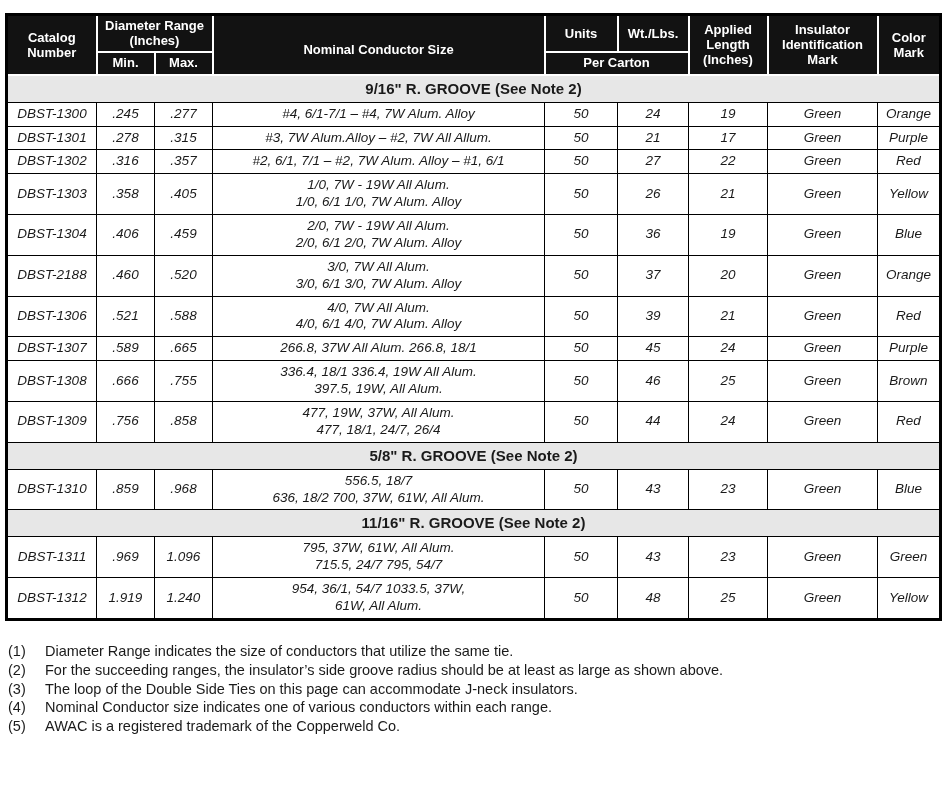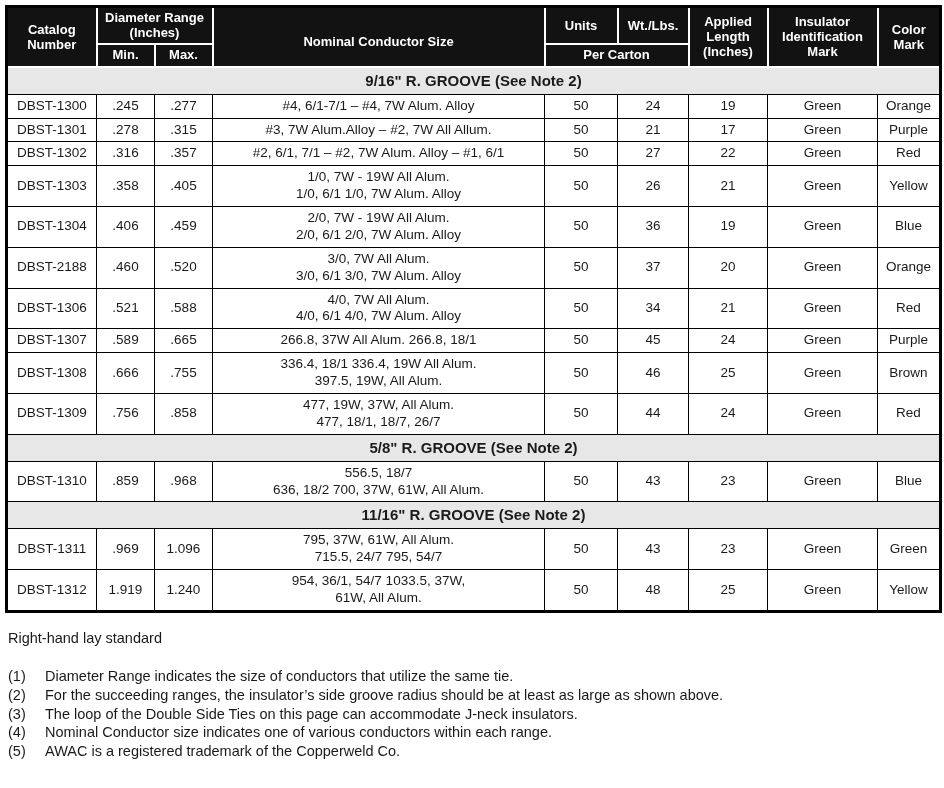--- a/index.html
+++ b/index.html
@@ -9,20 +9,21 @@
     font-family: "Liberation Sans", sans-serif;
     color: #1a1a1a;
   }
   .page { padding: 5px 5px 0 5px; }
 
   table.spec-table {
     border-collapse: collapse;
     table-layout: fixed;
     width: 934px;
     border: 3px solid #000;
+    margin-top: 8px;
   }
   
   thead th {
     background: #121212;
     color: #ffffff;
     border: 2px solid #ffffff;
     font-size: 13px;
     font-weight: bold;
     line-height: 1.18;
     padding: 2px 2px;
@@ -42,21 +43,21 @@
     line-height: 1.25;
     padding: 3px 2px;
   }
   tbody tr.section-row td {
     background: #e7e7e7;
     font-weight: bold;
     font-size: 15px;
     padding: 4px 0;
     line-height: 1.2;
   }
-  tbody tr.data-row { height: 23px; }
+  tbody tr.data-row { height: 23px; font-style: italic; }
 
   
   .lay-note { margin: 17px 0 0 3px; font-size: 14.5px; }
   .notes-heading { margin: 21px 0 0 3px; font-size: 14.5px; font-style: italic; }
   .notes { margin: 21px 0 0 3px; }
   .note-row { display: flex; font-size: 14.5px; line-height: 1.3; }
   .note-num { width: 37px; flex-shrink: 0; }
   .note-text { flex: 1; }
 </style>
 </head>
@@ -180,21 +181,21 @@
         </tr>
         <tr class="data-row">
           <td>DBST-1306</td>
           <td>.521</td>
           <td>.588</td>
           <td>
             <div>4/0, 7W All Alum.</div>
             <div>4/0, 6/1 4/0, 7W Alum. Alloy</div>
           </td>
           <td>50</td>
-          <td>34</td>
+          <td>39</td>
           <td>21</td>
           <td>Green</td>
           <td>Red</td>
         </tr>
         <tr class="data-row">
           <td>DBST-1307</td>
           <td>.589</td>
           <td>.665</td>
           <td>
             <div>266.8, 37W All Alum. 266.8, 18/1</div>
@@ -218,21 +219,21 @@
           <td>25</td>
           <td>Green</td>
           <td>Brown</td>
         </tr>
         <tr class="data-row">
           <td>DBST-1309</td>
           <td>.756</td>
           <td>.858</td>
           <td>
             <div>477, 19W, 37W, All Alum.</div>
-            <div>477, 18/1, 18/7, 26/7</div>
+            <div>477, 18/1, 24/7, 26/4</div>
           </td>
           <td>50</td>
           <td>44</td>
           <td>24</td>
           <td>Green</td>
           <td>Red</td>
         </tr>
         <tr class="section-row">
           <td colspan="9">5/8" R. GROOVE (See Note 2)</td>
         </tr>
@@ -277,21 +278,20 @@
           </td>
           <td>50</td>
           <td>48</td>
           <td>25</td>
           <td>Green</td>
           <td>Yellow</td>
         </tr>
       </tbody>
   </table>
 
-  <div class="lay-note">Right-hand lay standard</div>
   <div class="notes">
       <div class="note-row">
         <span class="note-num">(1)</span>
         <span class="note-text">Diameter Range indicates the size of conductors that utilize the same tie.</span>
       </div>
       <div class="note-row">
         <span class="note-num">(2)</span>
         <span class="note-text">For the succeeding ranges, the insulator’s side groove radius should be at least as large as shown above.</span>
       </div>
       <div class="note-row">

